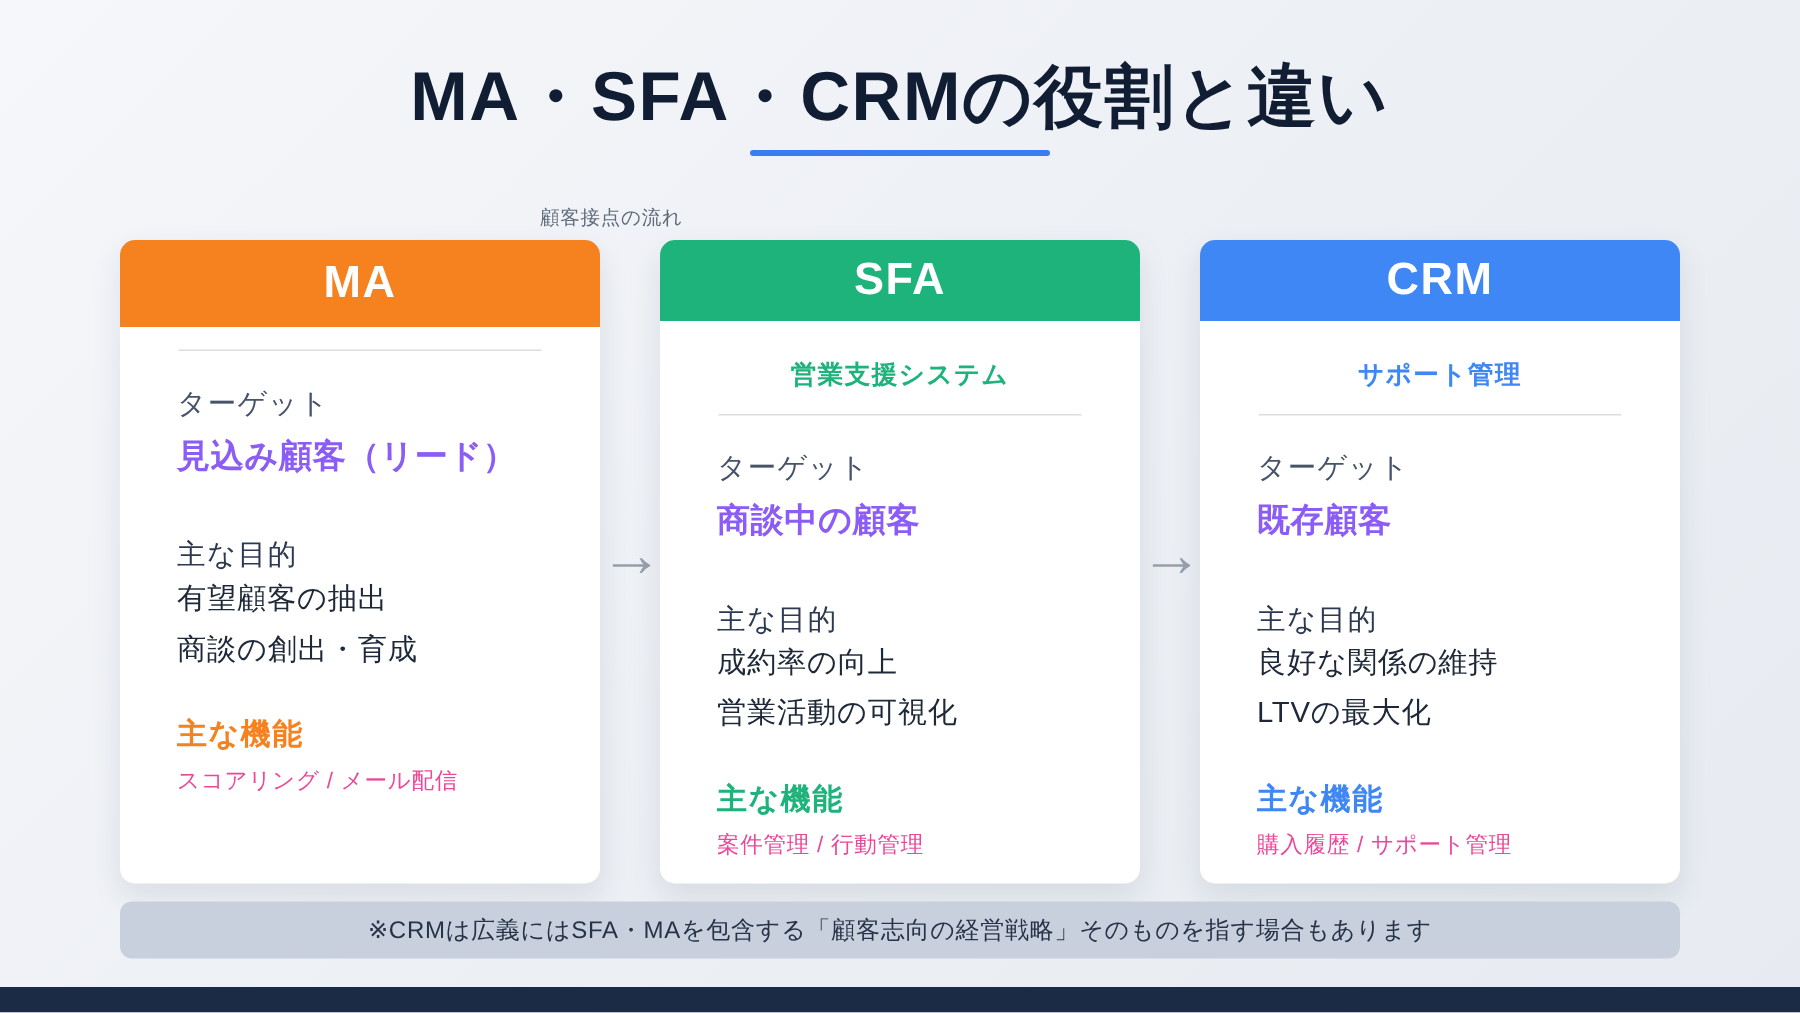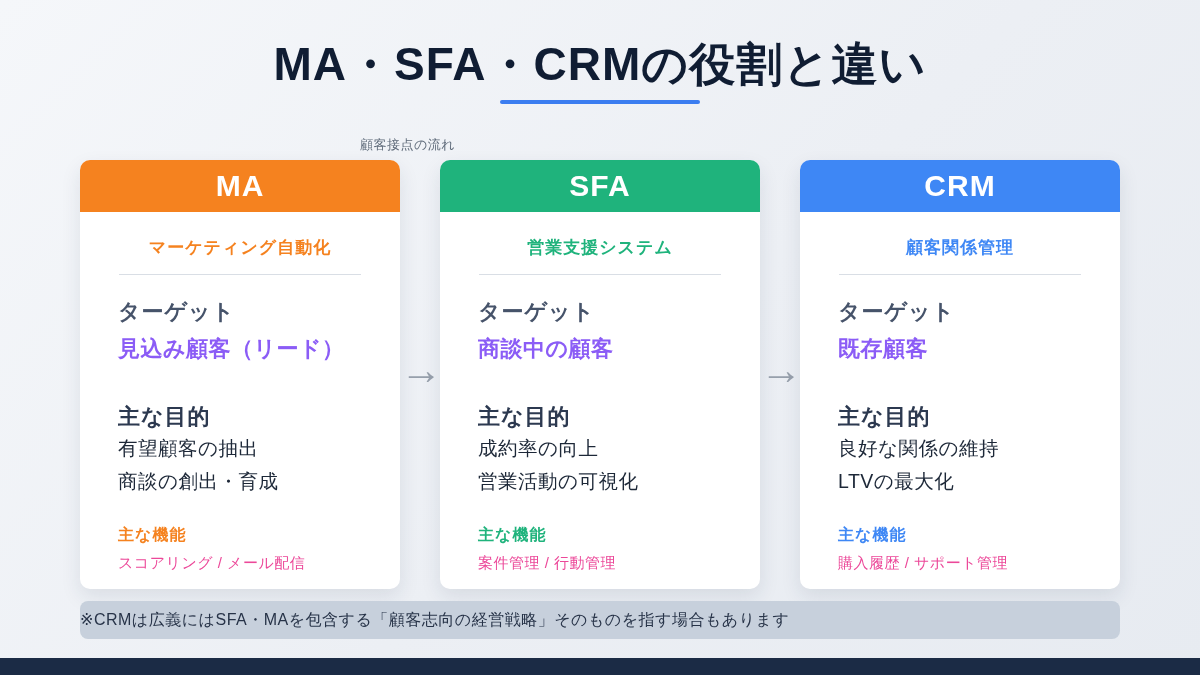--- a/index.html
+++ b/index.html
@@ -94,22 +94,22 @@
     color: var(--accent, #888);
   }
   .divider {
     width: 242px;
     height: 1px;
     background: #d9dee5;
     margin: 15px auto 0 auto;
   }
   .target-label, .purpose-label {
     margin: 22px 36px 0 38px;
-    font-size: 22px;
-    font-weight: bold;
+    font-size: 19px;
+    font-weight: normal;
     color: #46536a;
     letter-spacing: 1px;
   }
   .target-value {
     margin: 7px 10px 0 38px;
     font-size: 22px;
     font-weight: bold;
     color: #8b5cf6;
     letter-spacing: 0.5px;
     white-space: nowrap;
@@ -118,21 +118,21 @@
   .purpose-line {
     margin: 0 24px 0 38px;
     font-size: 19.5px;
     line-height: 1.72;
     color: #1d2838;
     letter-spacing: 0.5px;
   }
   .purpose-line:first-of-type { margin-top: 8px; }
   .function-label {
     margin: 26px 36px 0 38px;
-    font-size: 16px;
+    font-size: 20px;
     font-weight: bold;
     letter-spacing: 1px;
     color: var(--accent, #888);
   }
   .function-text {
     margin: 8px 24px 0 38px;
     font-size: 15px;
     color: #ec4899;
     letter-spacing: 0.5px;
   }
@@ -153,20 +153,21 @@
   .note-bar {
     position: absolute;
     top: 601px;
     left: 80px;
     width: 1040px;
     height: 38px;
     background: #c7d0dc;
     border-radius: 8px;
     display: flex;
     align-items: center;
+    justify-content: center;
   }
   .note-bar span {
     font-size: 16px;
     color: #273348;
     letter-spacing: 0.5px;
   }
 
   
   .bottom-bar {
     position: absolute;
@@ -187,21 +188,20 @@
 
   <div class="flow-label">顧客接点の流れ</div>
 
   <div class="cards">
 
     <section class="card" style="--accent: #F5821F;">
       <header class="card-header">
         <span>MA</span>
       </header>
       <div class="card-body">
-        <div class="card-subtitle">マーケティング自動化</div>
         <div class="divider"></div>
         <div class="target-label">ターゲット</div>
         <div class="target-value">見込み顧客（リード）</div>
         <div class="purpose-label">主な目的</div>
         <div class="purpose-line">有望顧客の抽出</div>
         <div class="purpose-line">商談の創出・育成</div>
         <div class="function-label">主な機能</div>
         <div class="function-text">スコアリング / メール配信</div>
       </div>
     </section>
@@ -225,21 +225,21 @@
       </div>
     </section>
 
     <div class="arrow">→</div>
 
     <section class="card" style="--accent: #3E87F5;">
       <header class="card-header">
         <span>CRM</span>
       </header>
       <div class="card-body">
-        <div class="card-subtitle">顧客関係管理</div>
+        <div class="card-subtitle">サポート管理</div>
         <div class="divider"></div>
         <div class="target-label">ターゲット</div>
         <div class="target-value">既存顧客</div>
         <div class="purpose-label">主な目的</div>
         <div class="purpose-line">良好な関係の維持</div>
         <div class="purpose-line">LTVの最大化</div>
         <div class="function-label">主な機能</div>
         <div class="function-text">購入履歴 / サポート管理</div>
       </div>
     </section>

